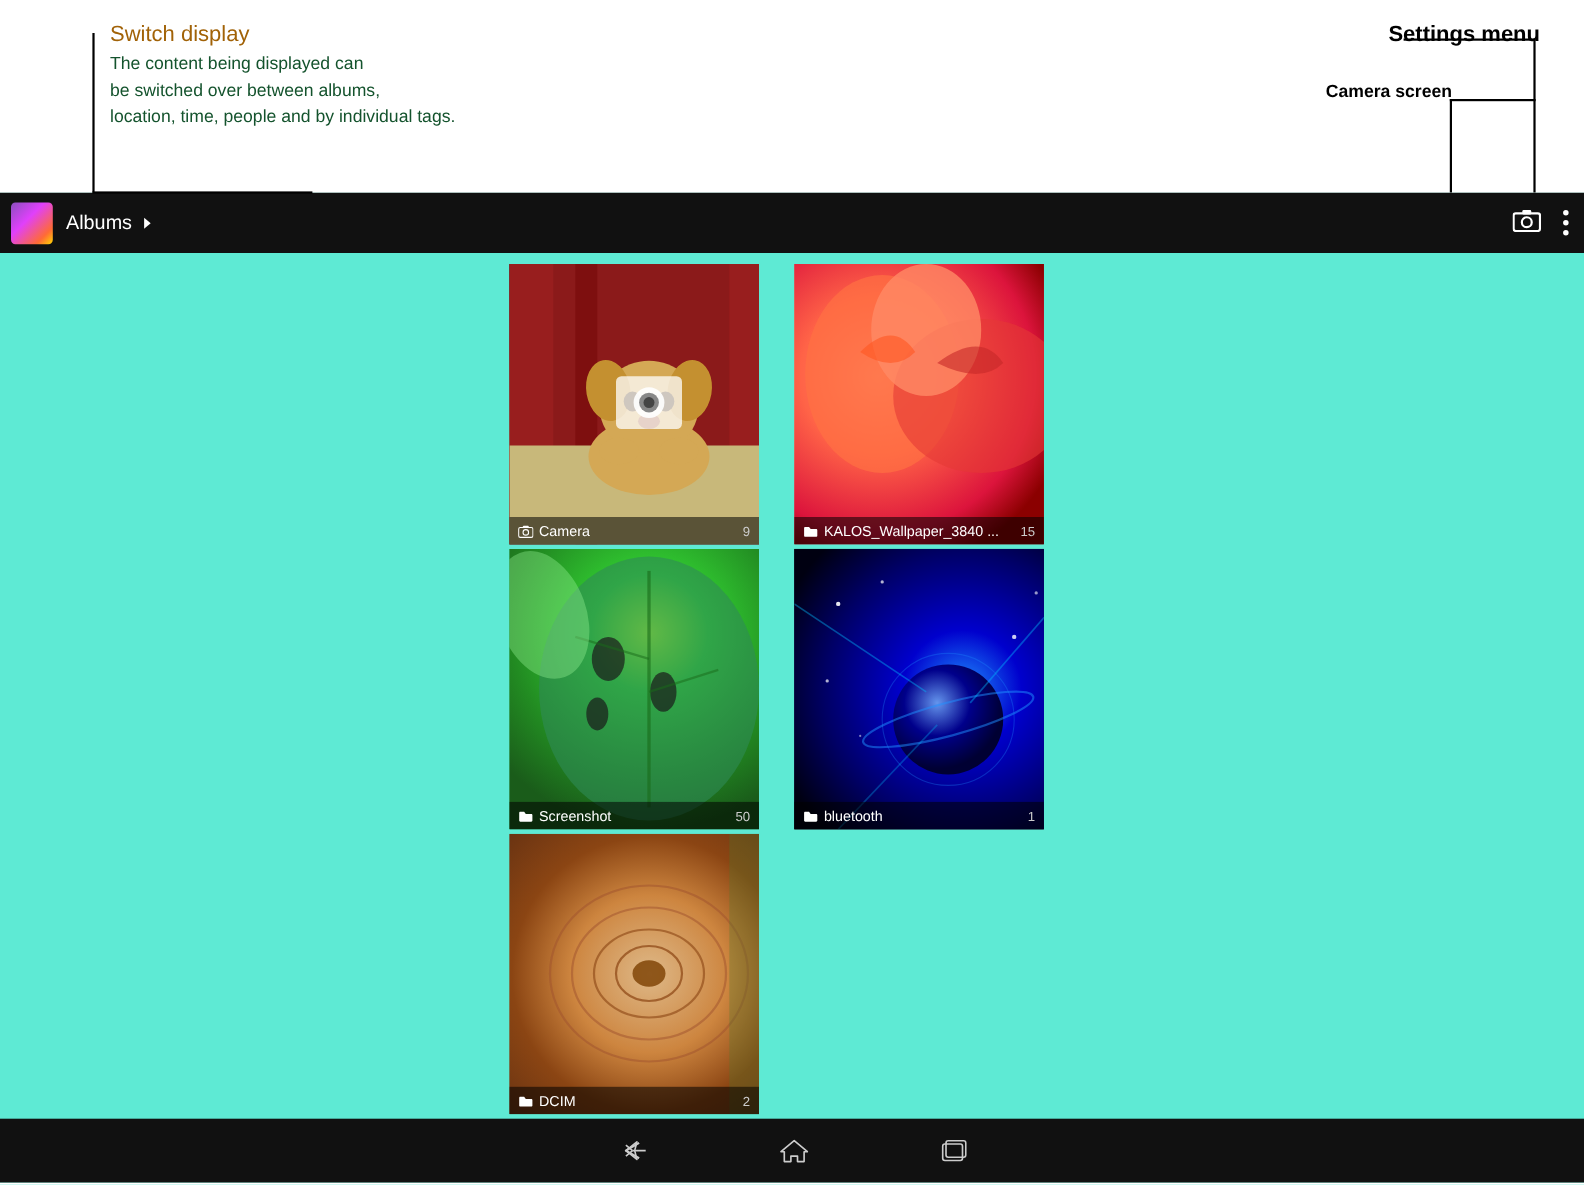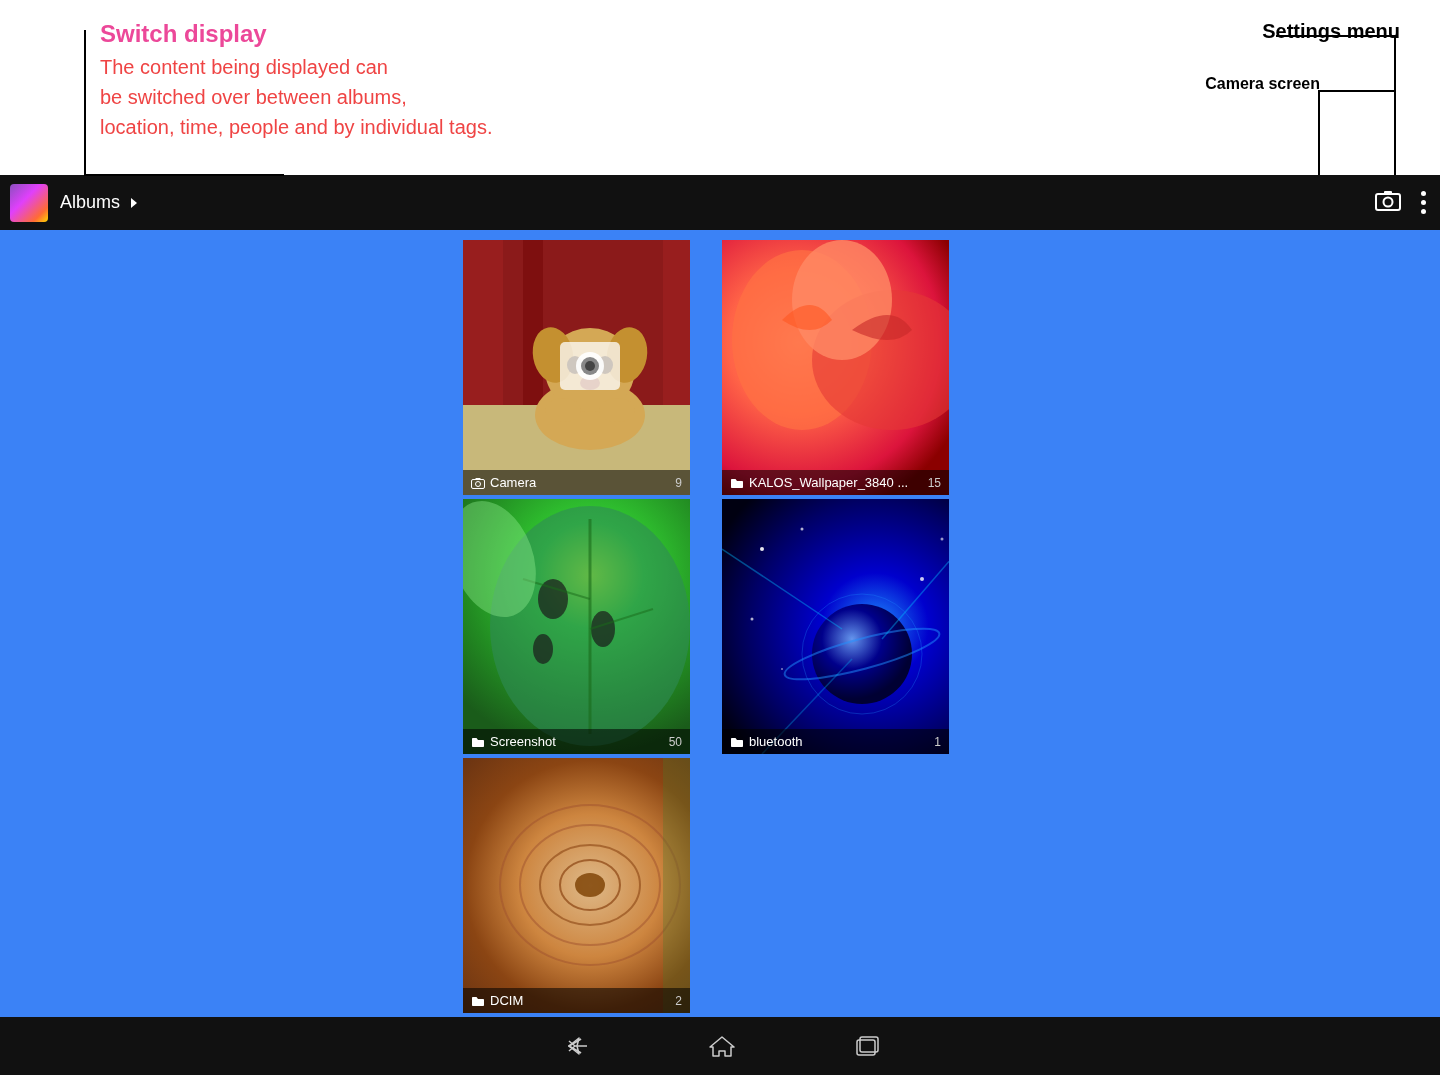--- a/index.html
+++ b/index.html
@@ -23,27 +23,27 @@
       z-index: 10;
     }
 
     
     .annotation-switch {
       position: absolute;
       top: 20px;
       left: 100px;
     }
     .annotation-switch .title {
-      font-size: 24px;
-      font-weight: bold;
-      color: #ec4899;
+      font-size: 20px;
+      font-weight: normal;
+      color: #a16207;
     }
     .annotation-switch .desc {
-      font-size: 20px;
-      color: #ef4444;
+      font-size: 16px;
+      color: #14532d;
       line-height: 1.5;
       margin-top: 4px;
     }
 
     
     .annotation-settings {
       position: absolute;
       top: 20px;
       right: 40px;
       font-size: 20px;
@@ -117,21 +117,21 @@
       background: #000;
     }
 
     
     .device {
       position: absolute;
       top: 175px;
       left: 0;
       width: 1440px;
       height: 900px;
-      background: #3b82f6;
+      background: #5eead4;
     }
 
     
     .top-bar {
       position: absolute;
       top: 0;
       left: 0;
       width: 100%;
       height: 55px;
       background: #111;

